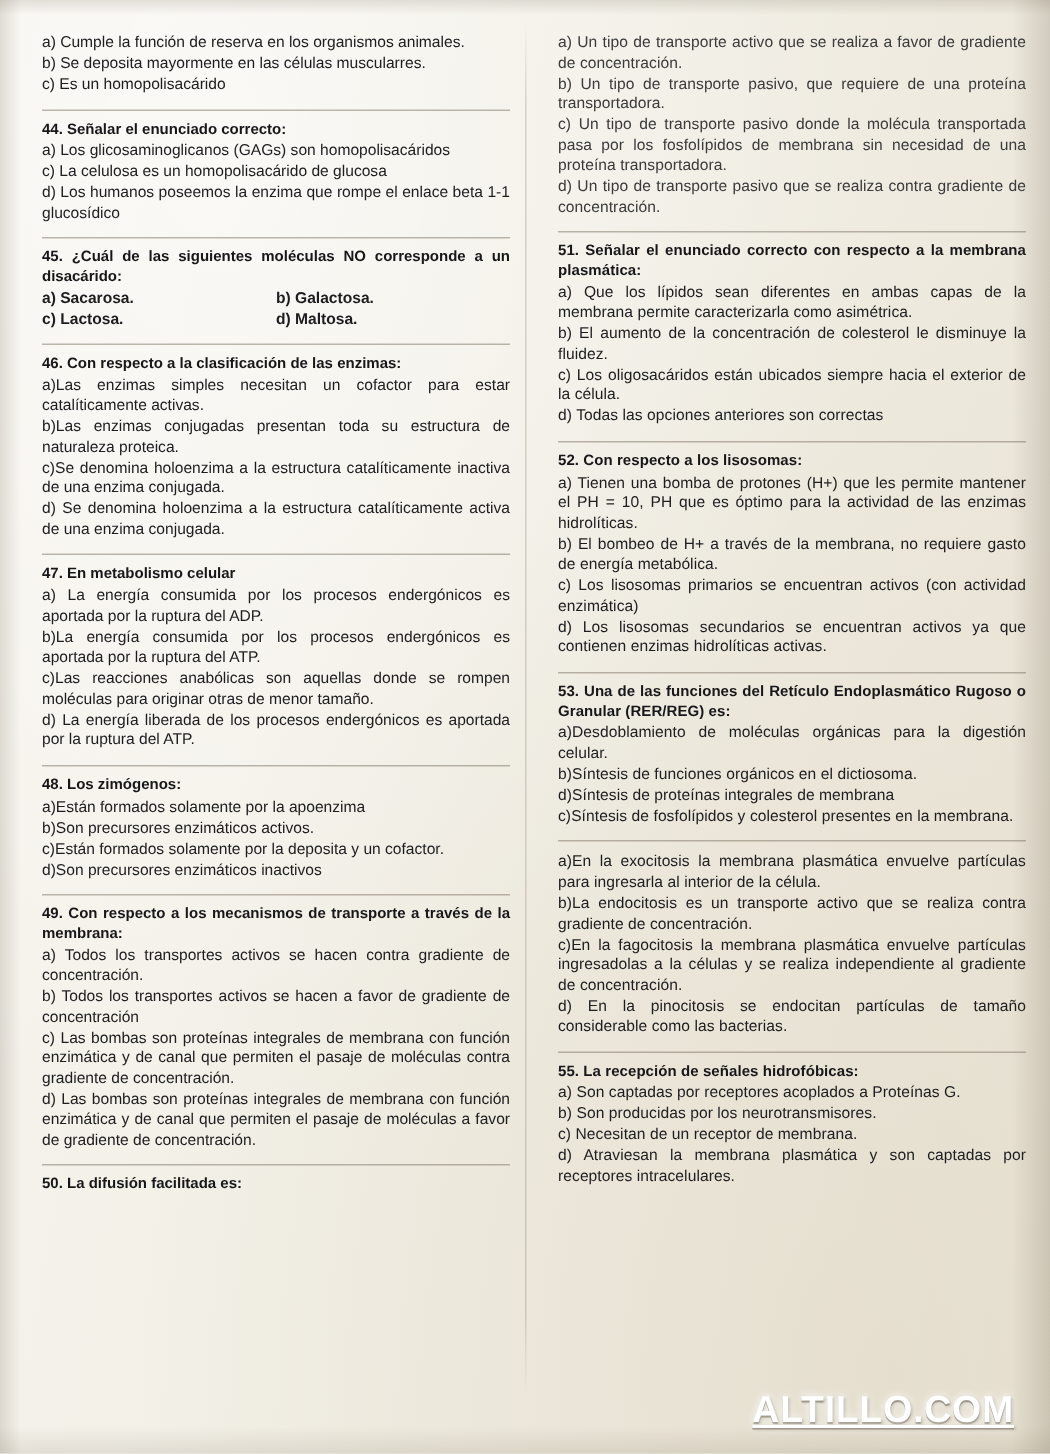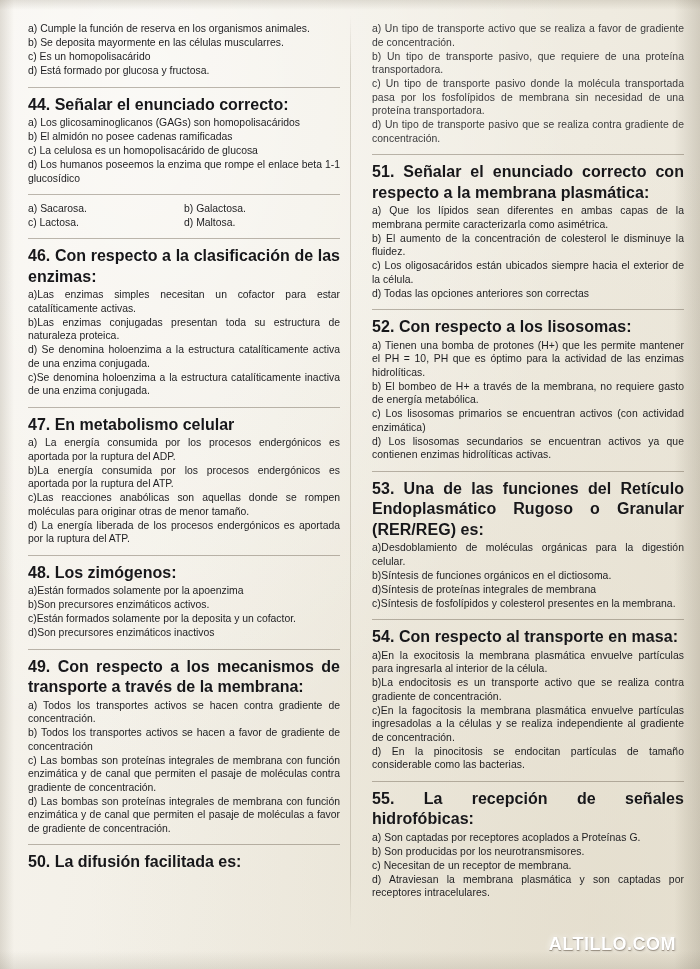--- a/index.html
+++ b/index.html
@@ -65,21 +65,21 @@
     top: 16px;
     bottom: 40px;
     width: 1px;
     background: linear-gradient(to bottom, rgba(150,140,120,0) 0%, rgba(150,140,120,0.35) 6%, rgba(150,140,120,0.35) 94%, rgba(150,140,120,0) 100%);
   }
 
   .q {
     margin-bottom: 9px;
   }
   .q-title {
-    font-size: 16px;
+    font-size: 10px;
     font-weight: bold;
     color: #17171a;
     line-height: 1.28;
     text-align: justify;
     margin-bottom: 1px;
   }
   .opt {
     font-size: 10.4px;
     color: #1d1d20;
     line-height: 1.3;
@@ -89,40 +89,42 @@
   .rule {
     border: 0;
     border-top: 1px solid rgba(110,100,85,0.45);
     margin: 7px 0 7px 0;
   }
   .two-col-opts {
     display: flex;
     font-size: 10.4px;
     color: #1d1d20;
     line-height: 1.3;
+    font-weight: bold;
   }
   .two-col-opts > span { width: 50%; }
 
   .continuation {
     margin-bottom: 9px;
   }
 
   .watermark {
     position: absolute;
     right: 24px;
     bottom: 14px;
-    font-size: 18px;
+    font-size: 25px;
     letter-spacing: 0.5px;
     color: #ffffff;
     font-family: "Liberation Sans", sans-serif;
     font-weight: bold;
     text-shadow:
        0 1px 0 rgba(120,110,95,0.55),
        0 0 6px rgba(255,255,255,0.9),
        1px 1px 2px rgba(90,80,65,0.45);
+    text-decoration: underline;
   }
 
   
   .col-right .q-title, .col-right .opt {
     letter-spacing: 0.05px;
   }
   .faded {
     color: #3a3a3c;
   }
 </style>
@@ -132,54 +134,53 @@
 <div class="paper"></div>
 
 <div class="page">
 
   <div class="column col-left">
 
     <div class="continuation">
       <div class="opt">a) Cumple la función de reserva en los organismos animales.</div>
       <div class="opt">b) Se deposita mayormente en las células muscularres.</div>
       <div class="opt">c) Es un homopolisacárido</div>
-      <div class="opt">d) Está formado por glucosa y fructosa.</div>
     </div>
 
     <hr class="rule">
 
     <div class="q">
       <div class="q-title">44. Señalar el enunciado correcto:</div>
       <div class="opt">a) Los glicosaminoglicanos (GAGs) son homopolisacáridos</div>
-      <div class="opt">b) El almidón no posee cadenas ramificadas</div>
       <div class="opt">c) La celulosa es un homopolisacárido de glucosa</div>
       <div class="opt">d) Los humanos poseemos la enzima que rompe el enlace beta 1-1 glucosídico</div>
     </div>
 
     <hr class="rule">
 
     <div class="q">
+      <div class="q-title">45. ¿Cuál de las siguientes moléculas NO corresponde a un disacárido:</div>
       <div class="two-col-opts">
         <span>a) Sacarosa.</span>
         <span>b) Galactosa.</span>
       </div>
       <div class="two-col-opts">
         <span>c) Lactosa.</span>
         <span>d) Maltosa.</span>
       </div>
     </div>
 
     <hr class="rule">
 
     <div class="q">
       <div class="q-title">46. Con respecto a la clasificación de las enzimas:</div>
       <div class="opt">a)Las enzimas simples necesitan un cofactor para estar catalíticamente activas.</div>
       <div class="opt">b)Las enzimas conjugadas presentan toda su estructura de naturaleza proteica.</div>
+      <div class="opt">c)Se denomina holoenzima a la estructura catalíticamente inactiva de una enzima conjugada.</div>
       <div class="opt">d) Se denomina holoenzima a la estructura catalíticamente activa de una enzima conjugada.</div>
-      <div class="opt">c)Se denomina holoenzima a la estructura catalíticamente inactiva de una enzima conjugada.</div>
     </div>
 
     <hr class="rule">
 
     <div class="q">
       <div class="q-title">47. En metabolismo celular</div>
       <div class="opt">a) La energía consumida por los procesos endergónicos es aportada por la ruptura del ADP.</div>
       <div class="opt">b)La energía consumida por los procesos endergónicos es aportada por la ruptura del ATP.</div>
       <div class="opt">c)Las reacciones anabólicas son aquellas donde se rompen moléculas para originar otras de menor tamaño.</div>
       <div class="opt">d) La energía liberada de los procesos endergónicos es aportada por la ruptura del ATP.</div>
@@ -250,21 +251,20 @@
       <div class="q-title">53. Una de las funciones del Retículo Endoplasmático Rugoso o Granular (RER/REG) es:</div>
       <div class="opt">a)Desdoblamiento de moléculas orgánicas para la digestión celular.</div>
       <div class="opt">b)Síntesis de funciones orgánicos en el dictiosoma.</div>
       <div class="opt">d)Síntesis de proteínas integrales de membrana</div>
       <div class="opt">c)Síntesis de fosfolípidos y colesterol presentes en la membrana.</div>
     </div>
 
     <hr class="rule">
 
     <div class="q">
-      <div class="q-title">54. Con respecto al transporte en masa:</div>
       <div class="opt">a)En la exocitosis la membrana plasmática envuelve partículas para ingresarla al interior de la célula.</div>
       <div class="opt">b)La endocitosis es un transporte activo que se realiza contra gradiente de concentración.</div>
       <div class="opt">c)En la fagocitosis la membrana plasmática envuelve partículas ingresadolas a la células  y se realiza independiente al gradiente de concentración.</div>
       <div class="opt">d) En la pinocitosis se endocitan partículas de tamaño considerable como las bacterias.</div>
     </div>
 
     <hr class="rule">
 
     <div class="q">
       <div class="q-title">55. La recepción de señales hidrofóbicas:</div>

